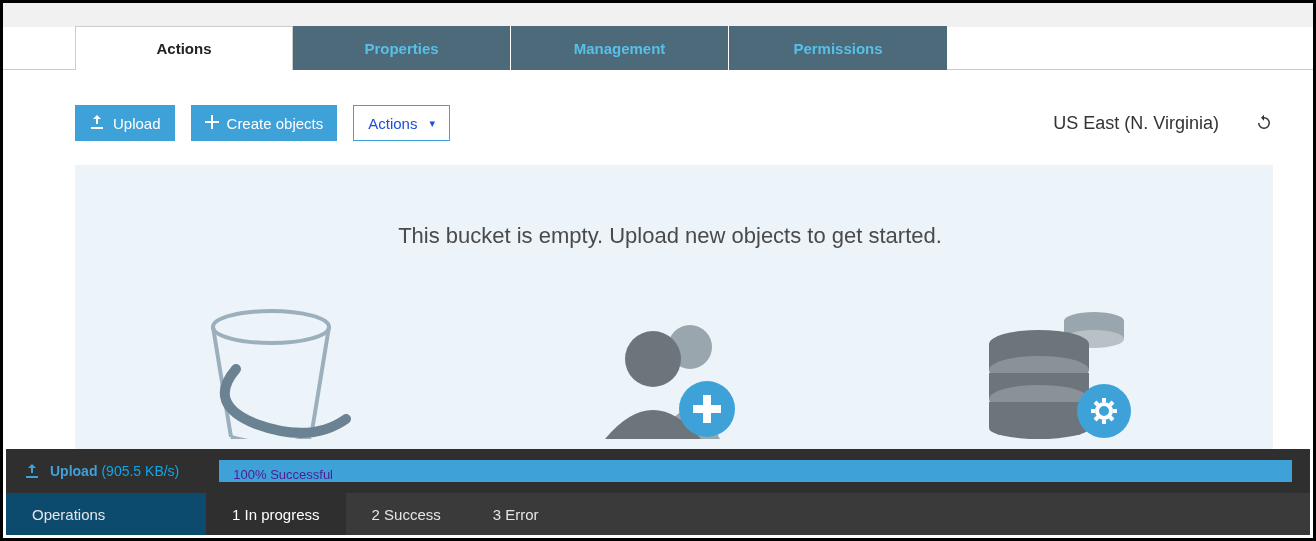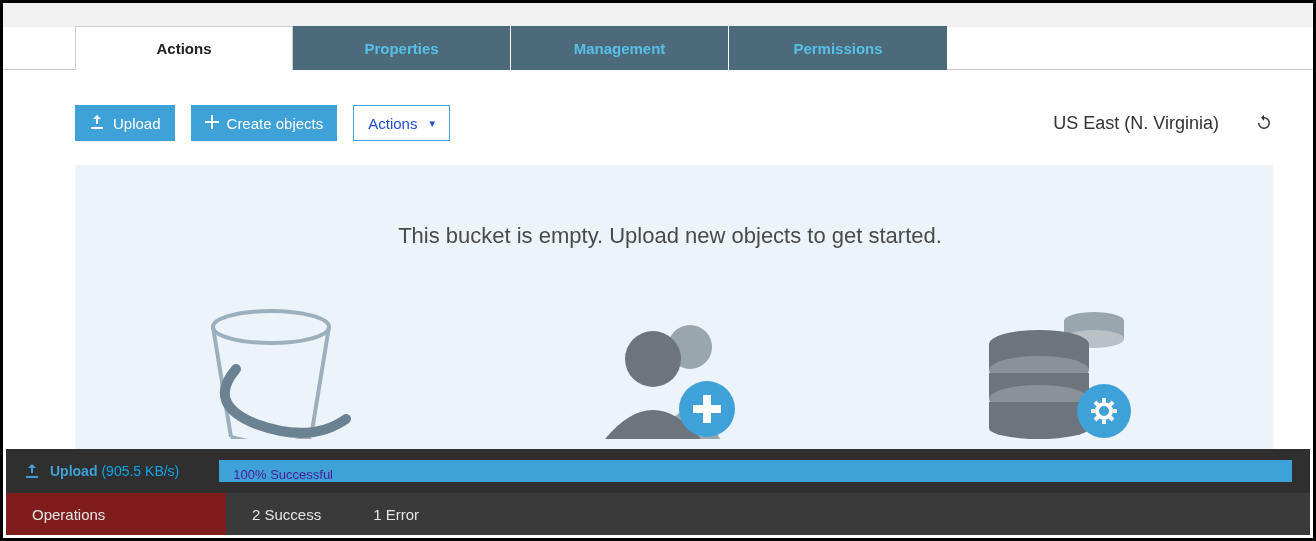--- a/index.html
+++ b/index.html
@@ -147,21 +147,21 @@
     align-items: stretch;
     color: #e6e6e6;
     font-size: 15px;
   }
   .ft-item {
     display: flex;
     align-items: center;
     padding: 0 26px;
     cursor: pointer;
   }
-  .ft-ops { background: #7f1d1d; width: 220px; }
+  .ft-ops { background: #0c4a6e; width: 200px; }
   .ft-active { background: #2f2f2f; color: #fff; }
 </style>
 </head>
 <body>
 
 <div class="topbar"></div>
 
 <div class="tabs">
   <div class="tab active">Actions</div>
   <div class="tab inactive">Properties</div>
@@ -261,15 +261,16 @@
   </span>
   <span class="up-label">Upload</span>
   <span class="up-speed">(905.5 KB/s)</span>
   <div class="progress-bar">
     <span>100% Successful</span>
   </div>
 </div>
 
 <div class="footer-tabs">
   <div class="ft-item ft-ops">Operations</div>
+  <div class="ft-item ft-active">1 In progress</div>
   <div class="ft-item">2 Success</div>
-  <div class="ft-item">1 Error</div>
+  <div class="ft-item">3 Error</div>
 </div>
 
 </body></html>

